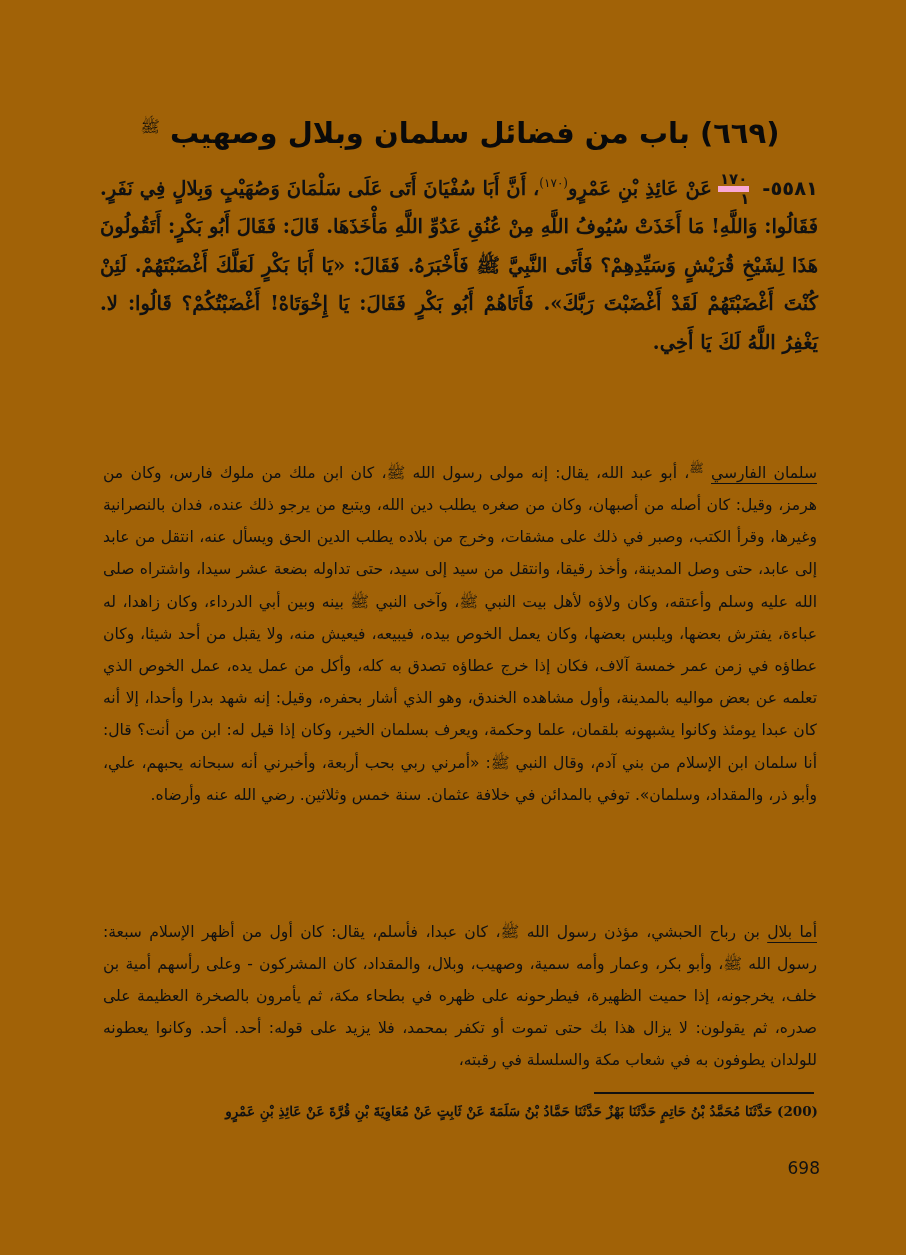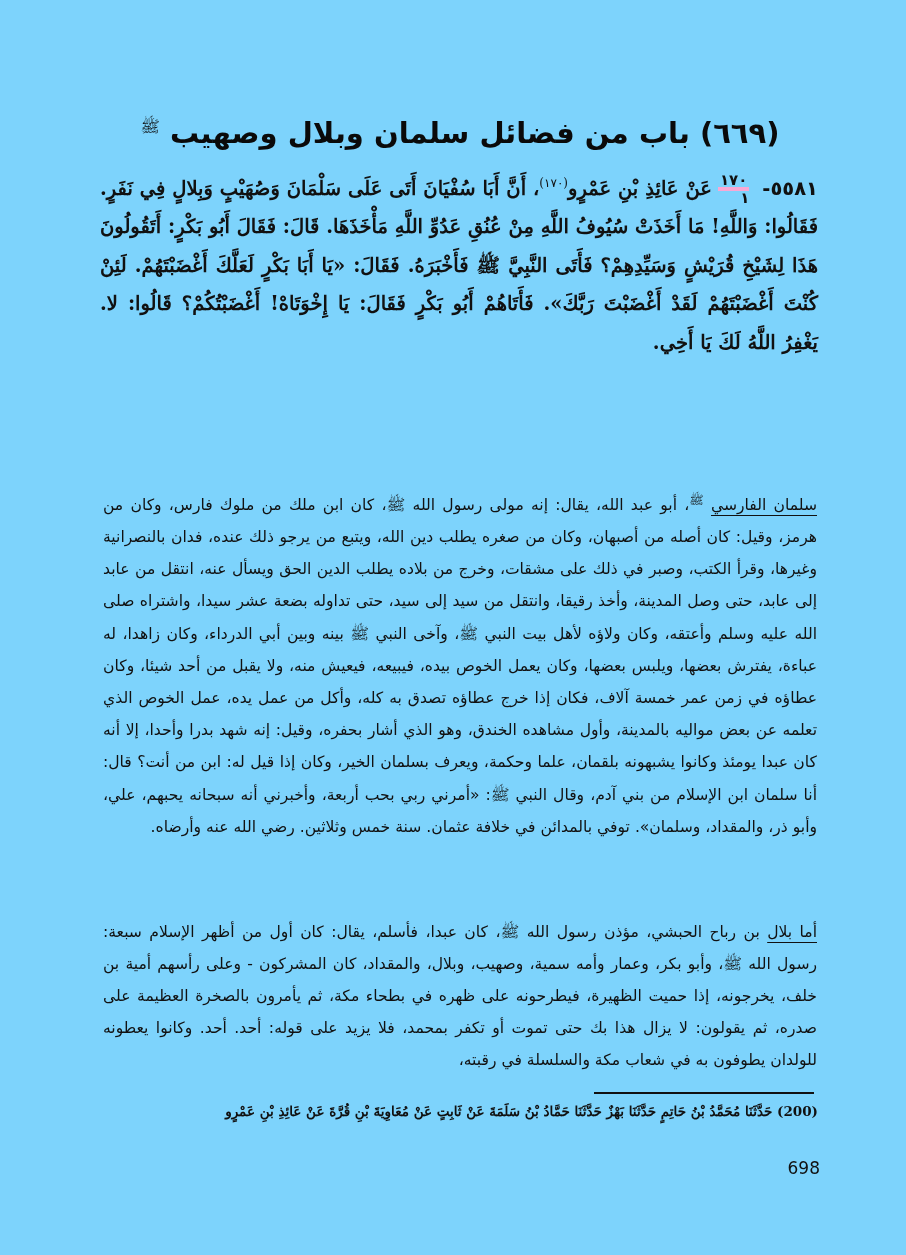--- a/index.html
+++ b/index.html
@@ -1,28 +1,28 @@
 <!DOCTYPE html>
 <html><head>
 <meta charset="utf-8">
 <style>
   html, body { margin: 0; padding: 0; background: #ffffff; }
   body { width: 906px; height: 1255px; position: relative; overflow: hidden; color: #111111; font-family: "DejaVu Sans", sans-serif; }
-  .page { position: absolute; left: 0; top: 0; width: 906px; height: 1255px; background: #7dd3fc; }
+  .page { position: absolute; left: 0; top: 0; width: 906px; height: 1255px; background: #a16207; }
   .chapter-title { position: absolute; top: 88px; left: 100px; width: 720px; text-align: center; direction: rtl; font-family: "DejaVu Sans", sans-serif; font-weight: bold; font-size: 29px; line-height: 40px; color: #0a0a0a; }
   .honorific { font-size: 16px; vertical-align: super; font-weight: normal; }
   .hadith { position: absolute; top: 164px; left: 100px; width: 718px; direction: rtl; text-align: justify; text-align-last: right; font-family: "DejaVu Serif", serif; font-weight: bold; font-size: 19.5px; line-height: 38.5px; color: #111; }
   .hadith-num { font-family: "DejaVu Sans", sans-serif; font-weight: bold; }
   .frac { display: inline-block; vertical-align: middle; text-align: center; font-family: "DejaVu Sans", sans-serif; font-size: 15px; line-height: 14px; margin: 0 6px; }
-  .frac .top { display: block; border-bottom: 4px solid #f9a8d4; padding: 0 2px; }
+  .frac .top { display: block; border-bottom: 6px solid #f9a8d4; padding: 0 2px; }
   .frac .bot { display: block; }
   .fnref { font-size: 12px; vertical-align: super; font-weight: normal; }
   .section-heading { position: absolute; top: 394px; left: 100px; width: 720px; text-align: center; direction: rtl; font-family: "DejaVu Sans", sans-serif; font-weight: bold; font-size: 27px; line-height: 40px; color: #0a0a0a; }
   .para { position: absolute; left: 103px; width: 714px; direction: rtl; text-align: justify; text-align-last: right; font-family: "DejaVu Sans", sans-serif; font-size: 15.6px; line-height: 32.2px; color: #111; }
-  .para1 { top: 468px; }
+  .para1 { top: 436px; }
   .para2 { top: 900px; }
   .lead { text-decoration: underline; text-underline-offset: 5px; }
   .sym { font-size: 12px; vertical-align: super; }
   .footnote-rule { position: absolute; top: 1092px; left: 594px; width: 220px; height: 0; border-top: 2px solid #111; }
   .footnote { position: absolute; top: 1098px; left: 180px; width: 638px; direction: rtl; text-align: right; font-family: "DejaVu Serif", serif; font-weight: bold; font-size: 13.5px; line-height: 26px; color: #111; white-space: nowrap; }
   .page-number { position: absolute; top: 1156px; left: 740px; width: 80px; text-align: right; direction: rtl; font-family: "DejaVu Sans", sans-serif; font-size: 17px; line-height: 24px; color: #111; }
 </style>
 </head>
 <body>
 

